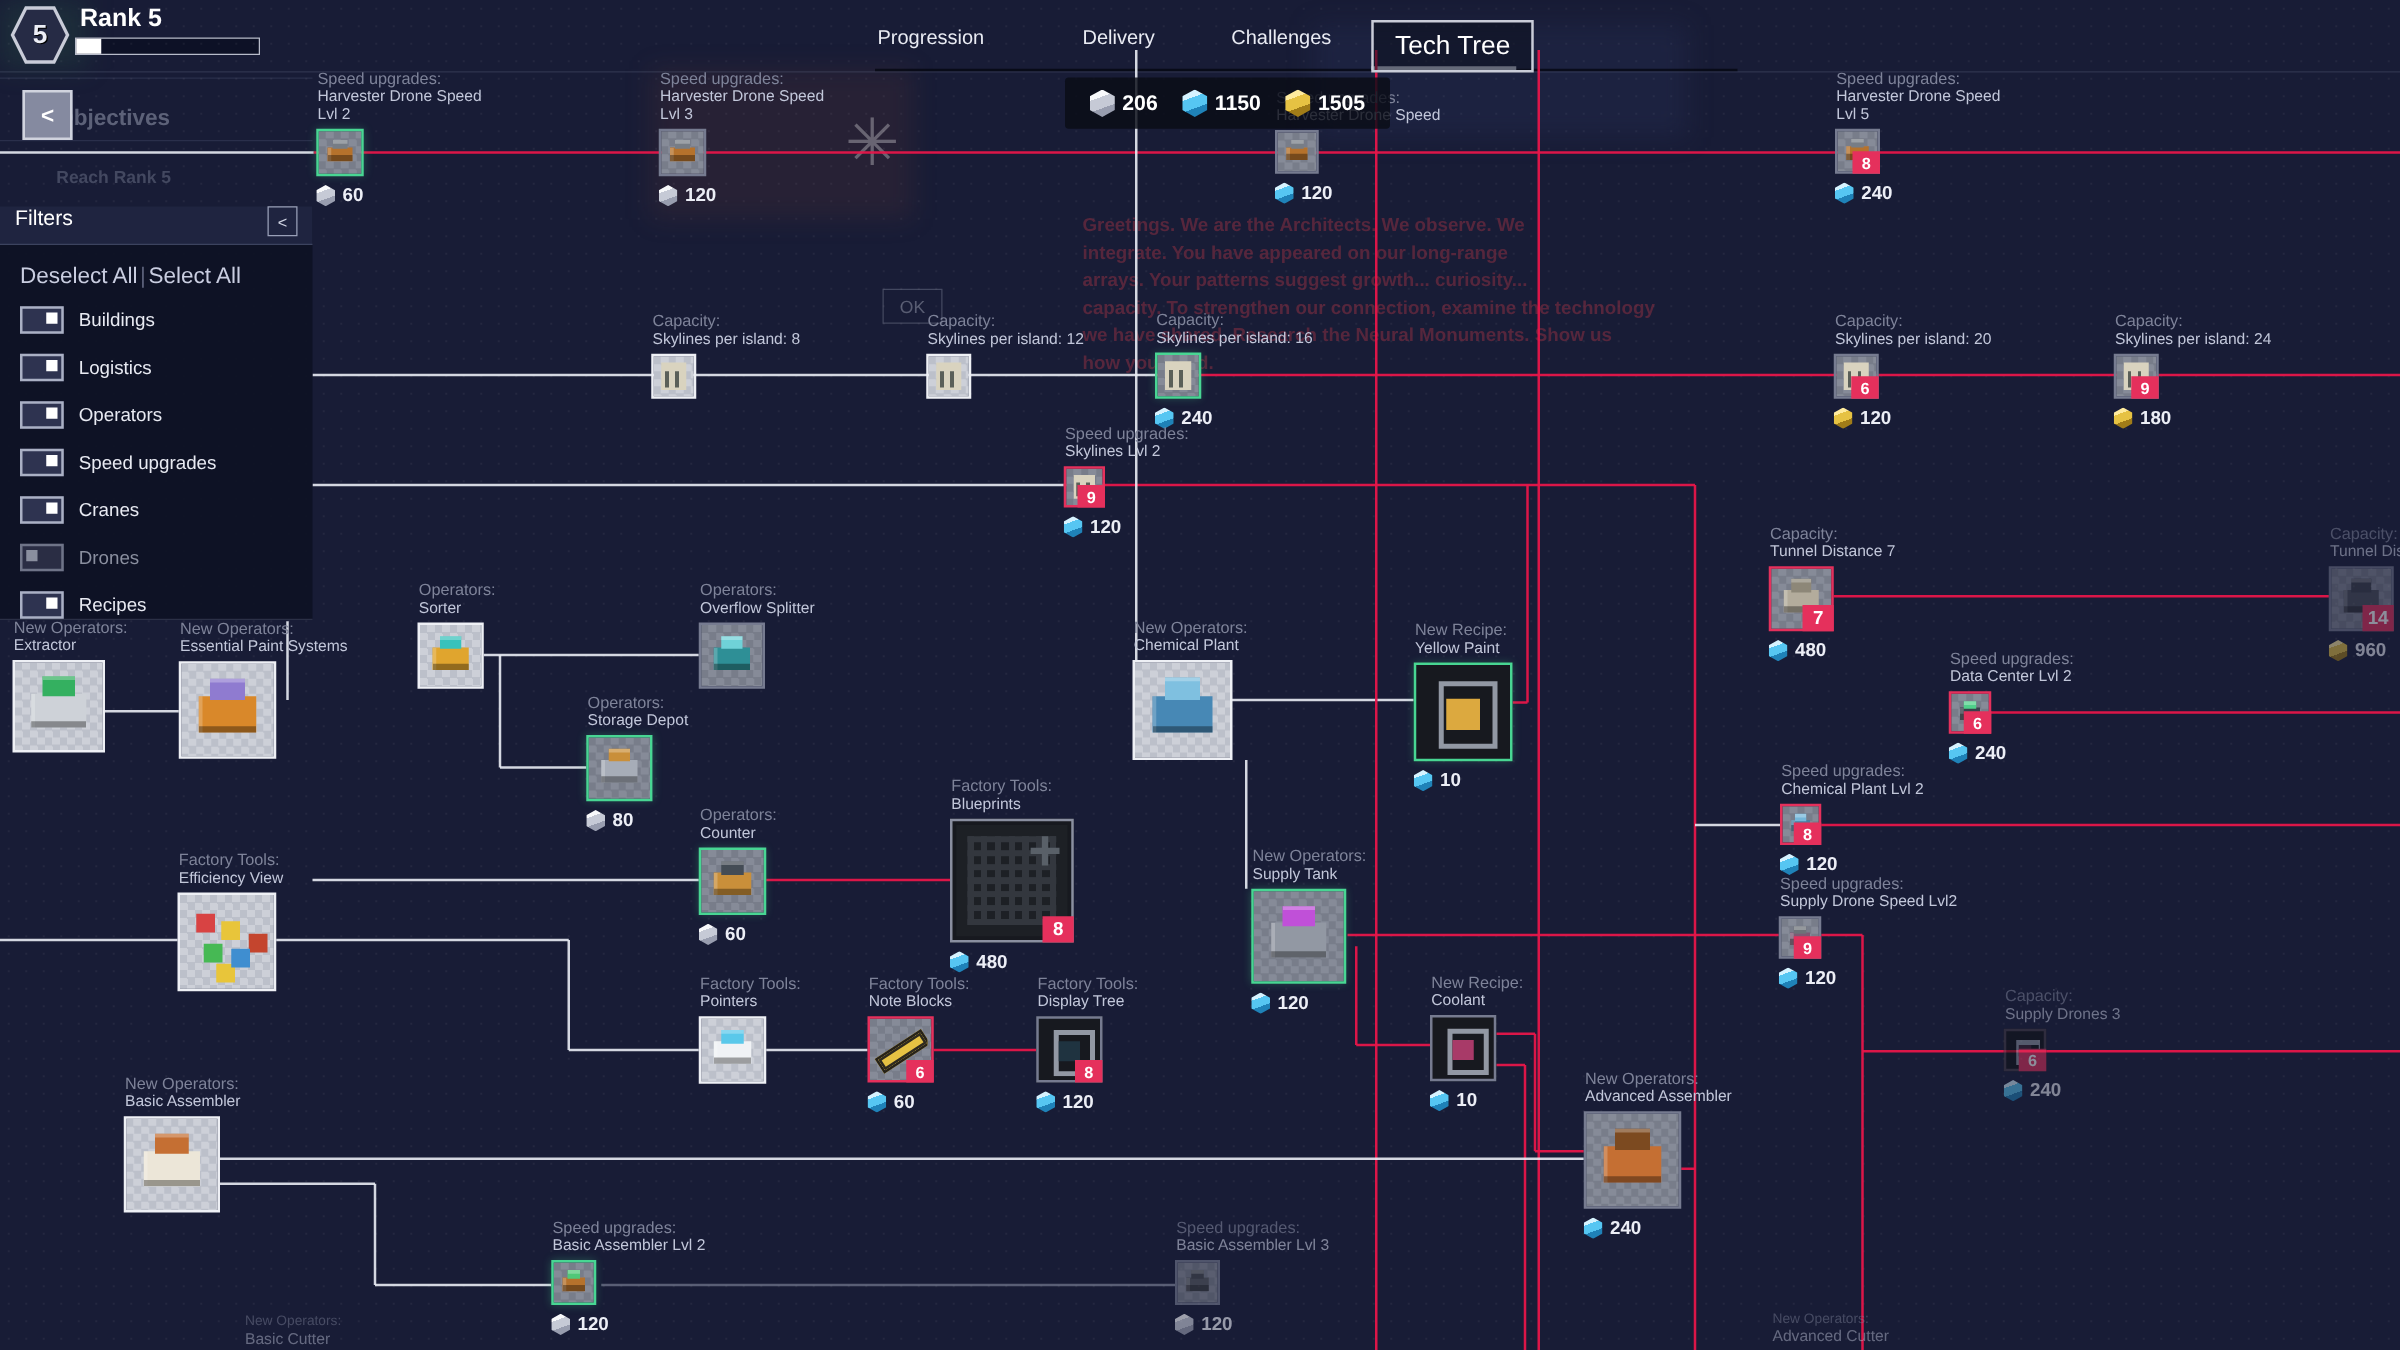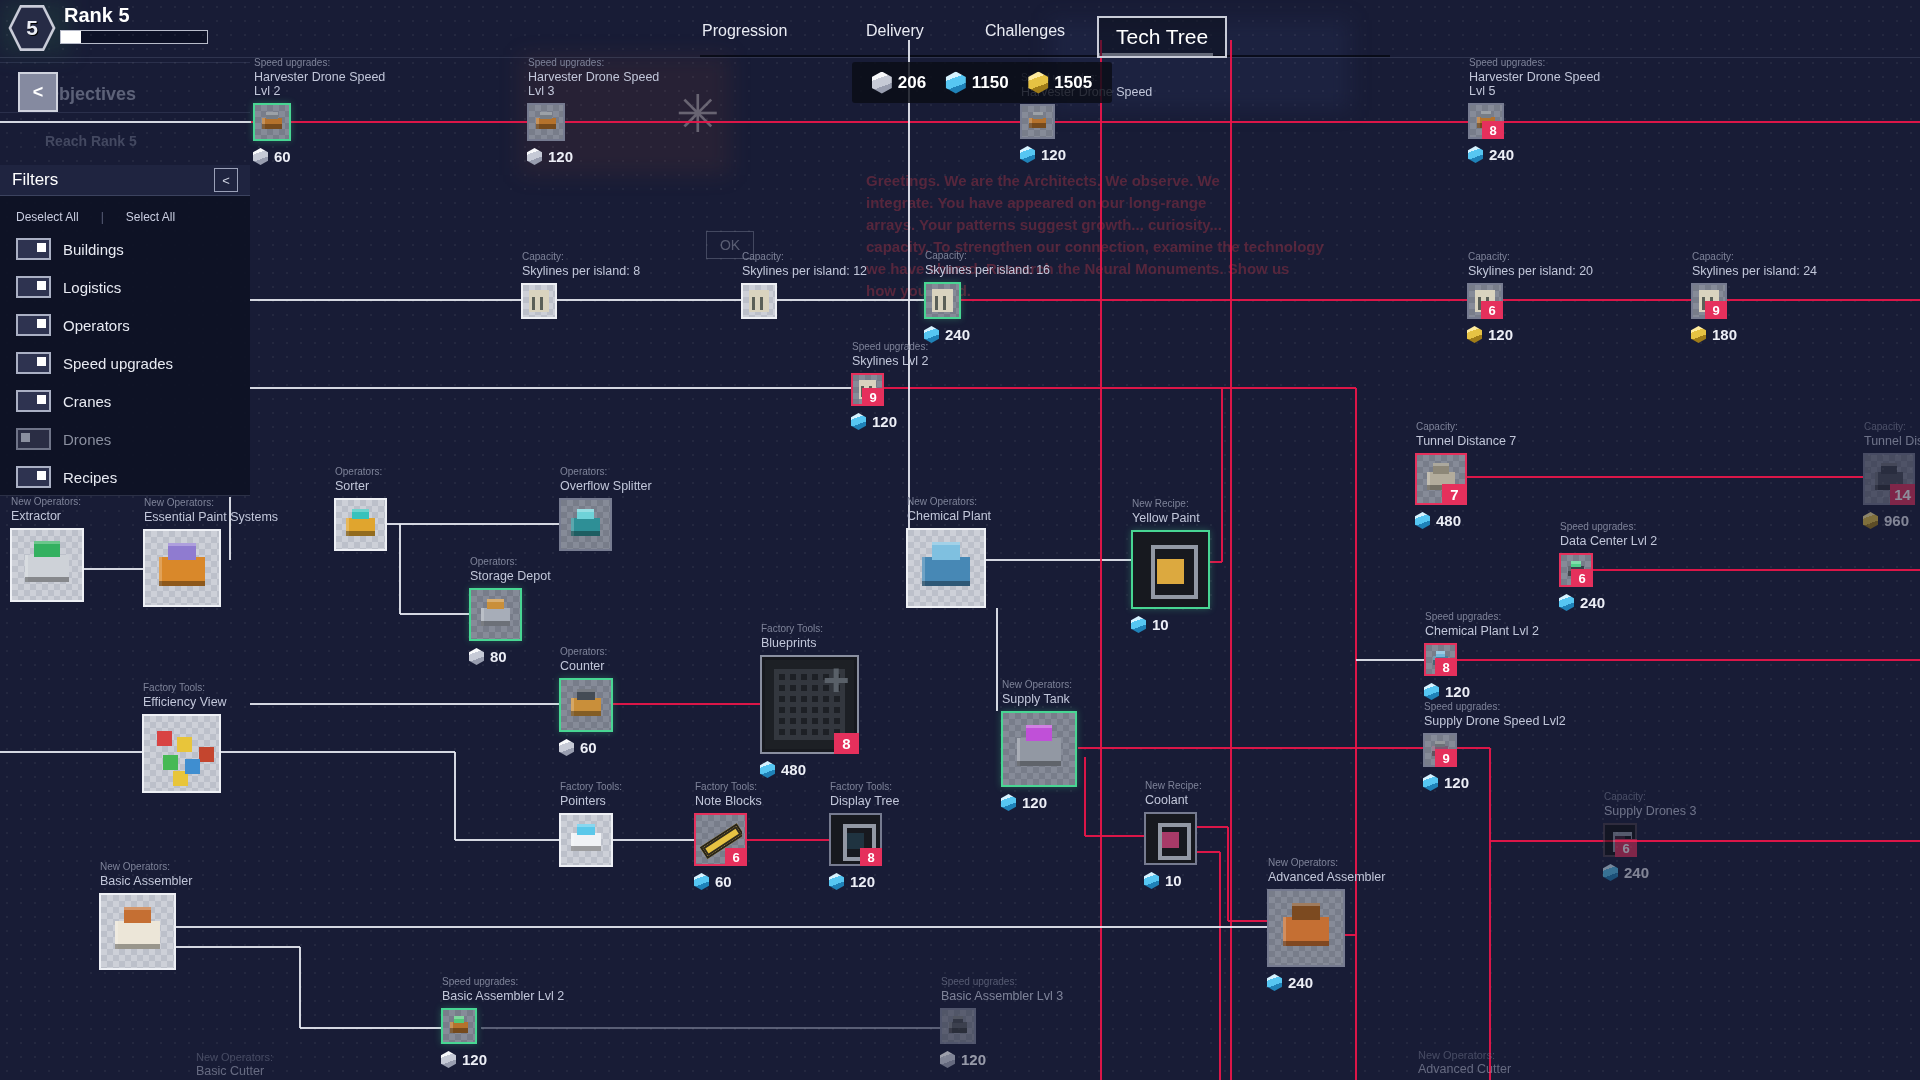--- a/index.html
+++ b/index.html
@@ -53,26 +53,26 @@
        clip-path:polygon(50% 0,100% 25%,100% 75%,50% 100%,0 75%,0 25%)}
   .cube.big{width:20px;height:22px}
   .cube.white{background:linear-gradient(160deg,#f8f9fb 30%,#c6cad6 30% 62%,#989daf 62%)}
   .cube.blue{background:linear-gradient(160deg,#d6f3ff 30%,#56c6f2 30% 62%,#1f82b8 62%);
        filter:drop-shadow(0 0 5px rgba(86,198,242,.85))}
   .cube.yellow{background:linear-gradient(160deg,#ffeb9e 30%,#e6c243 30% 62%,#a07c18 62%);
        filter:drop-shadow(0 0 4px rgba(230,194,67,.7))}
   
   #filters{position:absolute;left:0;top:165px;width:250px;height:330px;z-index:60;
        background:rgba(14,18,36,.94);border-bottom:1px solid rgba(130,140,170,.25)}
-  #filters-head{height:30px;background:#1f2440;display:flex;align-items:center;
+  #filters-head{height:30px;background:#1f2440;display:flex;
        justify-content:space-between;padding:0 12px;border-bottom:1px solid rgba(130,140,170,.3)}
   #filters-title{font-size:17px;color:#fff}
   #filters-collapse{width:22px;height:22px;border:1px solid #9aa0b8;color:#d0d4e2;font-size:13px;
        display:flex;align-items:center;justify-content:center;cursor:pointer}
-  #filters-actions{display:flex;gap:22px;align-items:flex-start;padding:14px 16px 6px;font-size:12px;color:#c9cde0}
+  #filters-actions{display:flex;gap:2px;align-items:flex-start;padding:14px 16px 6px;font-size:18px;color:#c9cde0}
   #filters-actions .sep{color:#5a5f78}
   #filters-actions span{cursor:pointer}
   .frow{display:flex;align-items:center;gap:12px;padding:8px 16px;font-size:15px;color:#e8eaf2}
   .frow.off{color:#8a8f9f}
   .tg{width:31px;height:18px;border:2px solid #aab0c4;background:#2e3350;position:relative;flex:0 0 auto}
   .tg i{position:absolute;top:2.5px;right:3px;width:9px;height:9px;background:#fff}
   .tg.off{border-color:#6f7488;background:#2a2d44}
   .tg.off i{right:auto;left:3px;background:#8a8f9f}
   
   .node{position:absolute;z-index:10}
@@ -81,21 +81,21 @@
   .b-green{border-color:#48d693!important;box-shadow:0 0 7px rgba(72,214,147,.3)}
   .b-grey{border-color:#767b90!important}
   .b-pink{border-color:#e5305c!important}
   .b-bp{border-color:#8a8fa0!important}
   .b-dim{border-color:#463c46!important}
   .bgl{background:repeating-conic-gradient(#cdd0d8 0% 25%,#bcc0ca 0% 50%) 0 0/12px 12px}
   .bgg{background:repeating-conic-gradient(#868b98 0% 25%,#787d8a 0% 50%) 0 0/12px 12px}
   .bgd{background:#17191f}
   .bgb{background:#101114}
   .lbl{position:absolute;left:1px;bottom:calc(100% + 5px);white-space:nowrap;line-height:14px}
-  .lbl .cat{font-size:10px;color:#7e8399}
+  .lbl .cat{font-size:13px;color:#7e8399}
   .lbl .nm{font-size:12.5px;color:#c2c7da}
   .cost{position:absolute;top:calc(100% + 7px);left:0;display:flex;align-items:center;gap:6px;
        font-size:15px;font-weight:700;color:#eceef6}
   .badge{position:absolute;right:-2px;bottom:-2px;background:#e5305c;color:#fff;font-weight:700;
        font-size:13px;min-width:18px;height:18px;display:flex;align-items:center;justify-content:center;padding:0 2px}
   .badge.big{font-size:15px;min-width:21px;height:21px}
   .dim{opacity:.5}
   .dim60{opacity:.6}
   
   .art{position:absolute;inset:3px;overflow:hidden}

